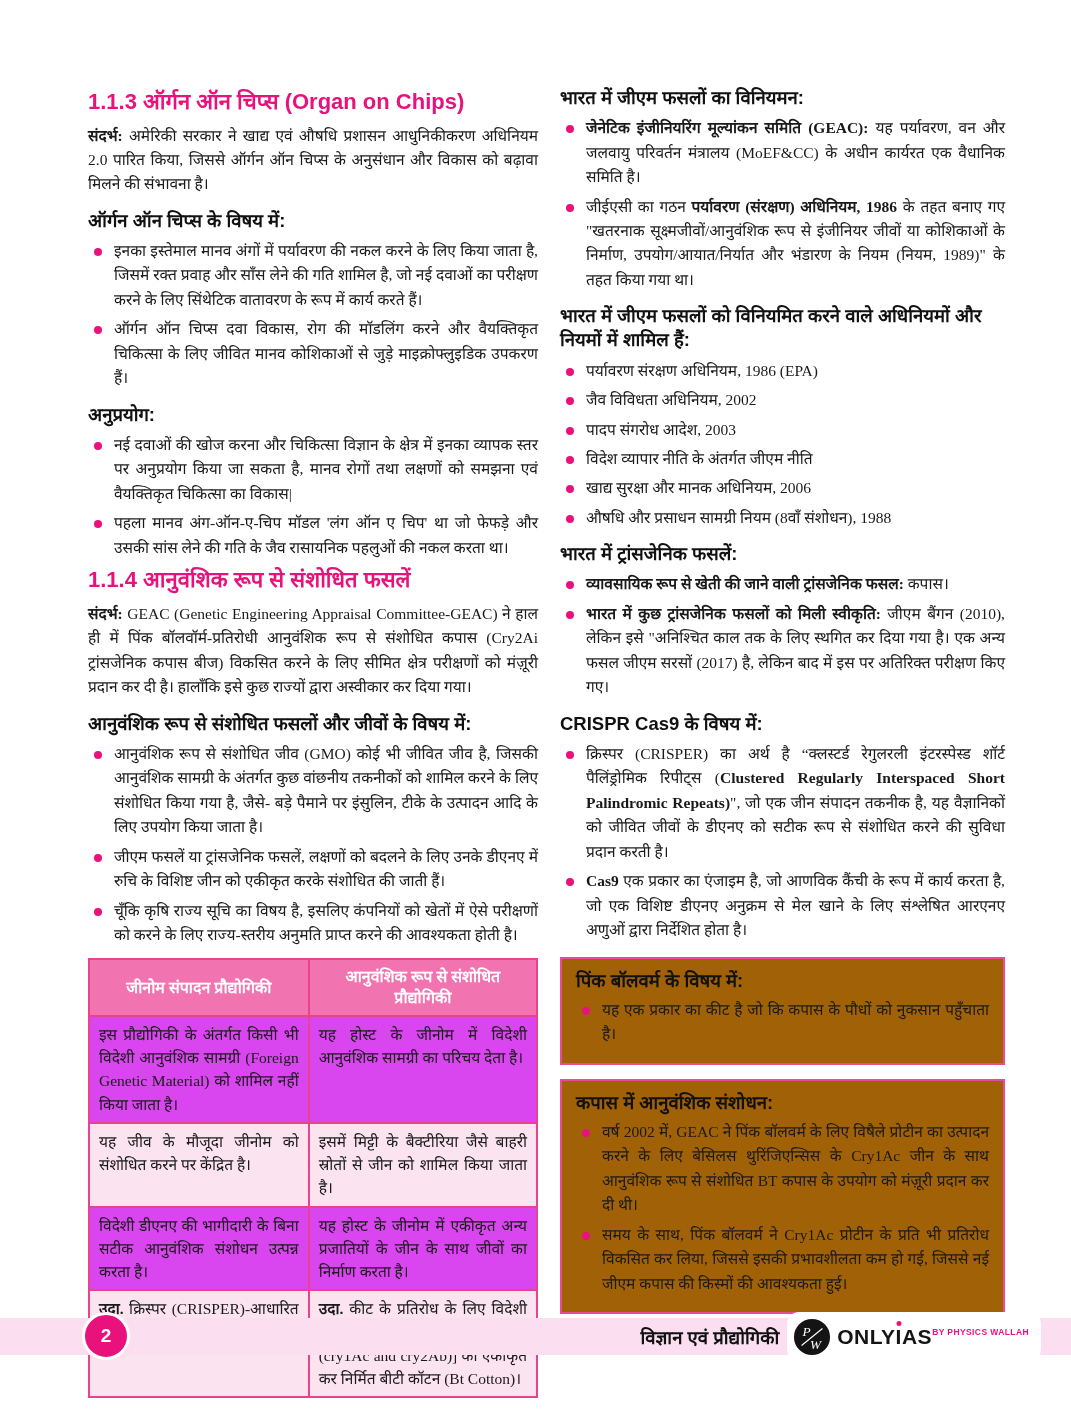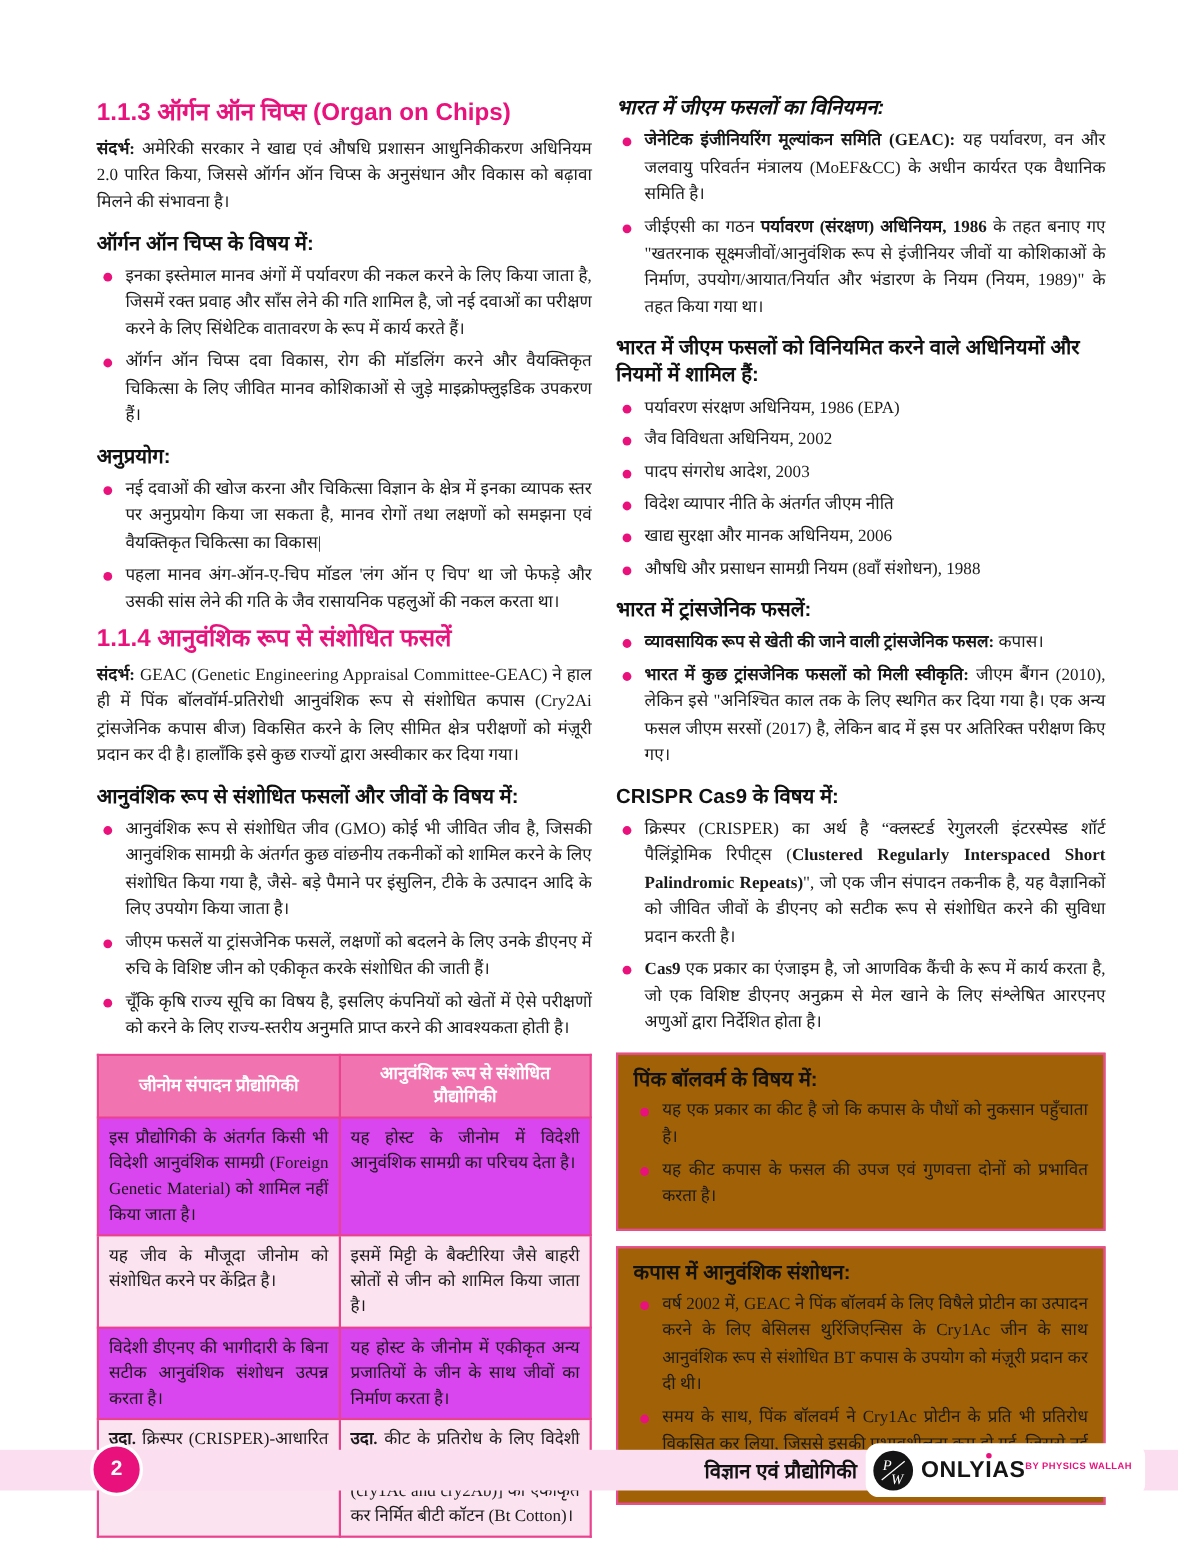--- a/index.html
+++ b/index.html
@@ -102,21 +102,21 @@
           </tr>
           <tr class="alt">
             <td><span class="b">उदा.</span><span> क्रिस्पर (CRISPER)-आधारित आनुवंशिक रूप से संशोधित सरसों।</span></td>
             <td><span class="b">उदा.</span><span> कीट के प्रतिरोध के लिए विदेशी जीन [क्राई1एसी और क्राय2एबी (cry1Ac and cry2Ab)] को एकीकृत कर निर्मित बीटी कॉटन (Bt Cotton)।</span></td>
           </tr>
         </tbody>
       </table>
     </div>
 
     <div class="col">
-      <h3 class="sub" style="margin-top:4px;font-style:italic;">भारत में जीएम फसलों का विनियमन:</h3>
+      <h3 class="sub" style="margin-top:4px;">भारत में जीएम फसलों का विनियमन:</h3>
       <ul class="bullets">
         <li><span class="b">जेनेटिक इंजीनियरिंग मूल्यांकन समिति (GEAC):</span><span> यह पर्यावरण, वन और जलवायु परिवर्तन मंत्रालय (MoEF&amp;CC) के अधीन कार्यरत एक वैधानिक समिति है।</span></li>
         <li><span>जीईएसी का गठन </span><span class="b">पर्यावरण (संरक्षण) अधिनियम, 1986</span><span> के तहत बनाए गए "खतरनाक सूक्ष्मजीवों/आनुवंशिक रूप से इंजीनियर जीवों या कोशिकाओं के निर्माण, उपयोग/आयात/निर्यात और भंडारण के नियम (नियम, 1989)" के तहत किया गया था।</span></li>
       </ul>
 
       <h3 class="sub">भारत में जीएम फसलों को विनियमित करने वाले अधिनियमों और नियमों में शामिल हैं:</h3>
       <ul class="bullets">
         <li><span>पर्यावरण संरक्षण अधिनियम, 1986 (EPA)</span></li>
         <li><span>जैव विविधता अधिनियम, 2002</span></li>
         <li><span>पादप संगरोध आदेश, 2003</span></li>
@@ -134,21 +134,20 @@
       <h3 class="sub">CRISPR Cas9 के विषय में:</h3>
       <ul class="bullets">
         <li><span>क्रिस्पर (CRISPER) का अर्थ है “क्लस्टर्ड रेगुलरली इंटरस्पेस्ड शॉर्ट पैलिंड्रोमिक रिपीट्स (</span><span class="b">Clustered Regularly Interspaced Short Palindromic Repeats)</span><span>", जो एक जीन संपादन तकनीक है, यह वैज्ञानिकों को जीवित जीवों के डीएनए को सटीक रूप से संशोधित करने की सुविधा प्रदान करती है।</span></li>
         <li><span class="b">Cas9</span><span> एक प्रकार का एंजाइम है, जो आणविक कैंची के रूप में कार्य करता है, जो एक विशिष्ट डीएनए अनुक्रम से मेल खाने के लिए संश्लेषित आरएनए अणुओं द्वारा निर्देशित होता है।</span></li>
       </ul>
 
       <div class="pinkbox">
         <h3 class="sub">पिंक बॉलवर्म के विषय में:</h3>
         <ul class="bullets">
           <li><span>यह एक प्रकार का कीट है जो कि कपास के पौधों को नुकसान पहुँचाता है।</span></li>
-          <li><span>यह कीट कपास के फसल की उपज एवं गुणवत्ता दोनों को प्रभावित करता है।</span></li>
         </ul>
       </div>
 
       <div class="pinkbox">
         <h3 class="sub">कपास में आनुवंशिक संशोधन:</h3>
         <ul class="bullets">
           <li><span>वर्ष 2002 में, GEAC ने पिंक बॉलवर्म के लिए विषैले प्रोटीन का उत्पादन करने के लिए बेसिलस थुरिंजिएन्सिस के Cry1Ac जीन के साथ आनुवंशिक रूप से संशोधित BT कपास के उपयोग को मंज़ूरी प्रदान कर दी थी।</span></li>
           <li><span>समय के साथ, पिंक बॉलवर्म ने Cry1Ac प्रोटीन के प्रति भी प्रतिरोध विकसित कर लिया, जिससे इसकी प्रभावशीलता कम हो गई, जिससे नई जीएम कपास की किस्मों की आवश्यकता हुई।</span></li>
         </ul>
       </div>

